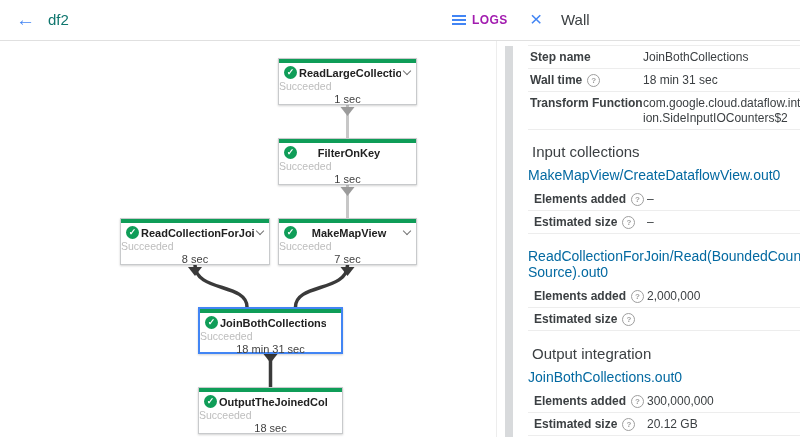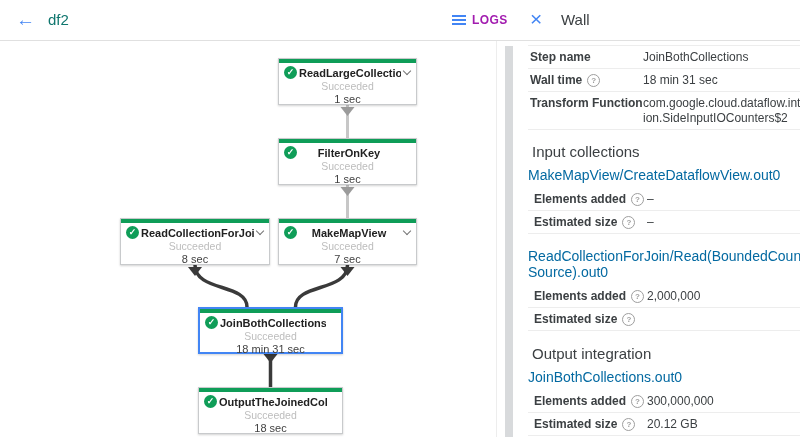--- a/index.html
+++ b/index.html
@@ -24,21 +24,21 @@
   .node.selected{border:2px solid #4285f4;}
   .node-bar{height:4px;background:#0f9d58;}
   .node-head{display:flex;align-items:center;padding:2px 4px 0 5px;height:15px;}
   .check{width:13px;height:13px;border-radius:50%;background:#0f9d58;color:#fff;font-size:9px;line-height:13px;
          text-align:center;flex:none;font-weight:bold;}
   .node-title{flex:1;font-weight:bold;font-size:11px;color:#212121;white-space:nowrap;overflow:hidden;
               text-align:center;padding:0 2px;}
   .chev,.chev-spacer{width:11px;height:11px;flex:none;}
   .chev::before{content:"";display:block;width:5px;height:5px;border-right:1.5px solid #757575;
                 border-bottom:1.5px solid #757575;transform:rotate(45deg);margin:1px auto 0;}
-  .node-status{font-size:10.5px;color:#bdbdbd;line-height:13px;text-align:center;}
+  .node-status{font-size:10.5px;color:#bdbdbd;line-height:13px;text-align:left;}
   .node-time{font-size:11px;color:#424242;line-height:13px;text-align:center;}
 
   
   .mid-divider{position:absolute;left:496px;top:41px;bottom:0;width:1px;background:#ededed;}
   .panel-scrollbar{position:absolute;left:505px;top:46px;bottom:0;width:8px;background:#d8dadc;cursor:pointer;z-index:6;}
 
   
   .panel{position:absolute;top:40px;left:513px;width:327px;height:397px;background:#fff;overflow:hidden;}
   .panel-content{padding:5px 10px 0 15px;font-size:12px;}
   .kv{display:flex;align-items:flex-start;padding:4px 0 3px 2px;border-bottom:1px solid #ededed;min-height:15px;}

